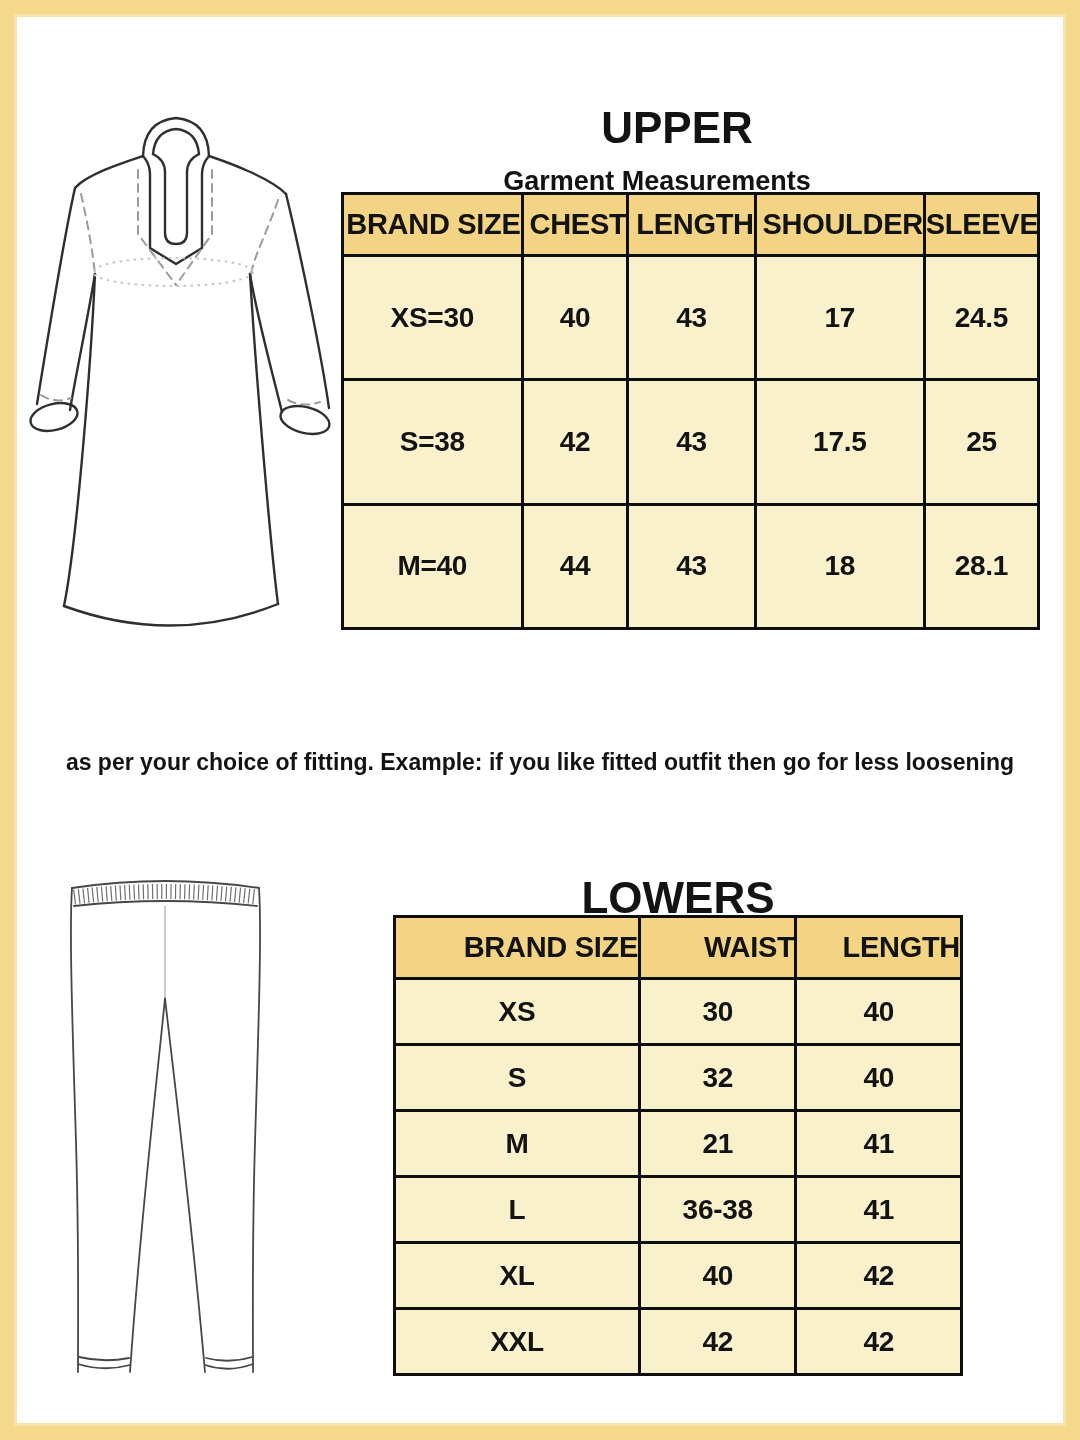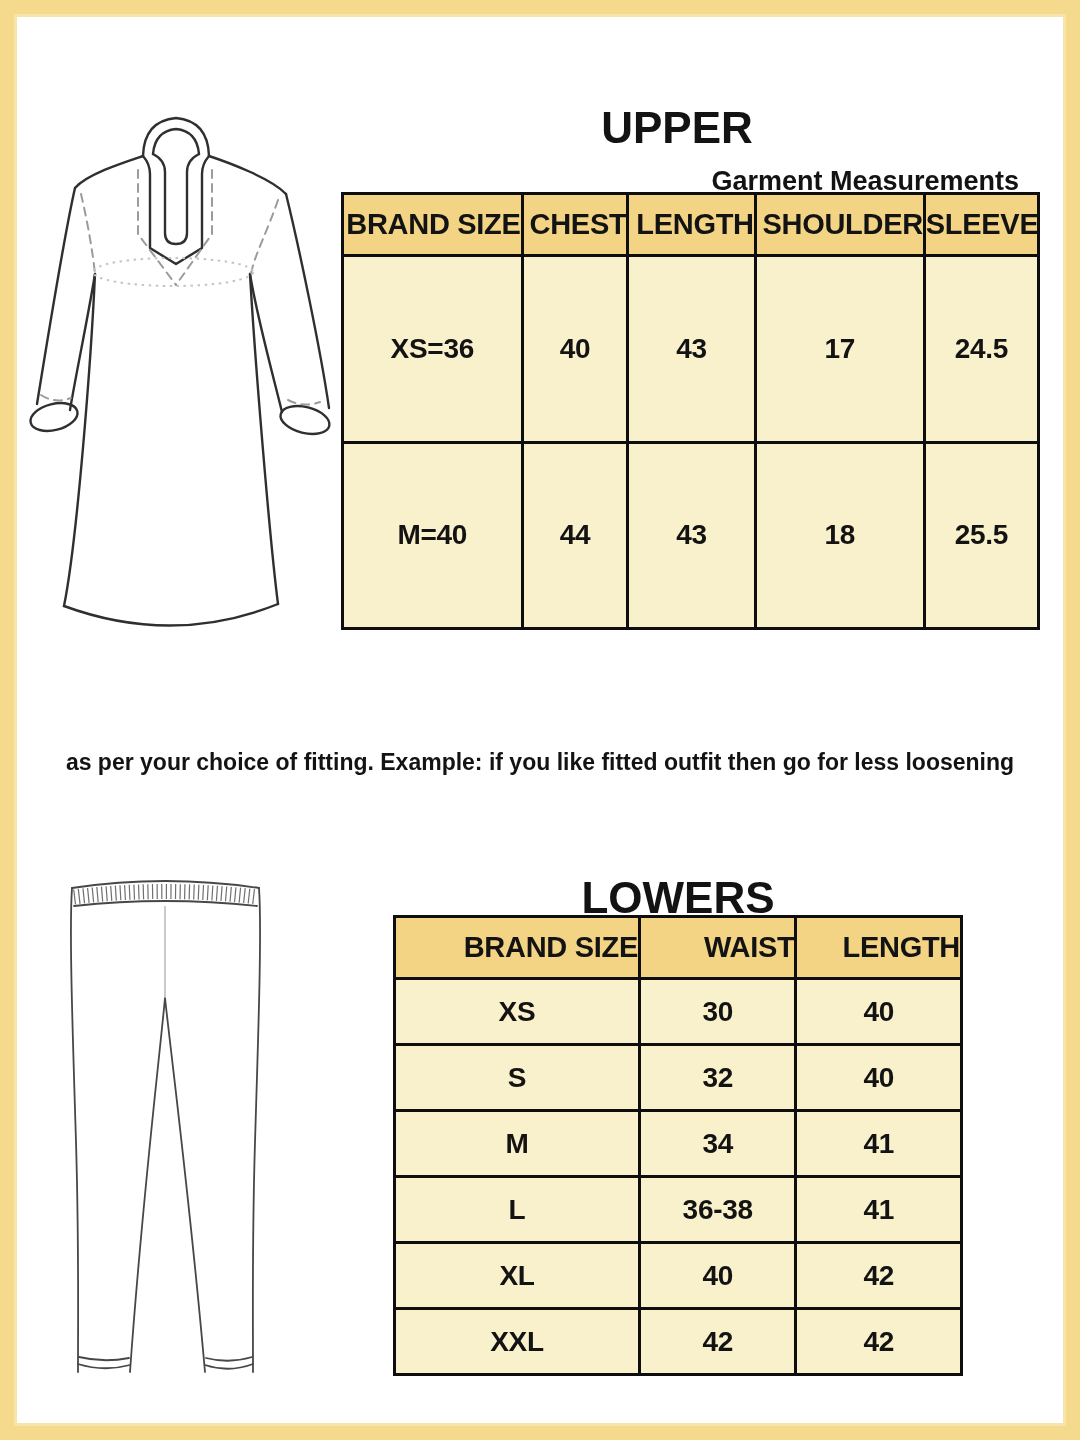--- a/index.html
+++ b/index.html
@@ -24,21 +24,21 @@
 
   #upper-table{left:341px;top:192px;width:699px;height:438px;}
   #upper-table tr{height:62px;}
   #lower-table{left:393px;top:915px;width:570px;height:458px;}
   #lower-table tr.hdr{height:62px;}
   #lower-table tr{height:66px;}
 
   .note{left:40px;top:700px;width:1000px;font-size:23px;font-weight:700;line-height:26px;}
 
   #upper-title{left:332px;top:76px;width:690px;}
-  #upper-subtitle{left:329px;top:144px;width:690px;text-align:right;}
+  #upper-subtitle{left:312px;top:144px;width:690px;}
   #lowers-title{left:393px;top:846px;width:570px;}
 
   #kurta-svg{left:25px;top:112px;}
   #pants-svg{left:62px;top:872px;}
 </style>
 </head>
 <body>
 
 <div class="frame"></div>
 
@@ -88,32 +88,39 @@
       <tr>
         <th>BRAND SIZE</th>
         <th>CHEST</th>
         <th>LENGTH</th>
         <th>SHOULDER</th>
         <th>SLEEVE</th>
       </tr>
     </thead>
     <tbody>
       <tr>
-        <td>XS=36</td>
+        <td>XS=30</td>
         <td>40</td>
         <td>43</td>
         <td>17</td>
         <td>24.5</td>
       </tr>
       <tr>
+        <td>S=38</td>
+        <td>42</td>
+        <td>43</td>
+        <td>17.5</td>
+        <td>25</td>
+      </tr>
+      <tr>
         <td>M=40</td>
         <td>44</td>
         <td>43</td>
         <td>18</td>
-        <td>25.5</td>
+        <td>28.1</td>
       </tr>
     </tbody>
   </table>
 
   <p class="abs center note">
     <br>
     <span>as per your choice of fitting. Example: if you like fitted outfit then go for less loosening</span>
   </p>
 </section>
 
@@ -157,21 +164,21 @@
         <td>30</td>
         <td>40</td>
       </tr>
       <tr>
         <td>S</td>
         <td>32</td>
         <td>40</td>
       </tr>
       <tr>
         <td>M</td>
-        <td>34</td>
+        <td>21</td>
         <td>41</td>
       </tr>
       <tr>
         <td>L</td>
         <td>36-38</td>
         <td>41</td>
       </tr>
       <tr>
         <td>XL</td>
         <td>40</td>

